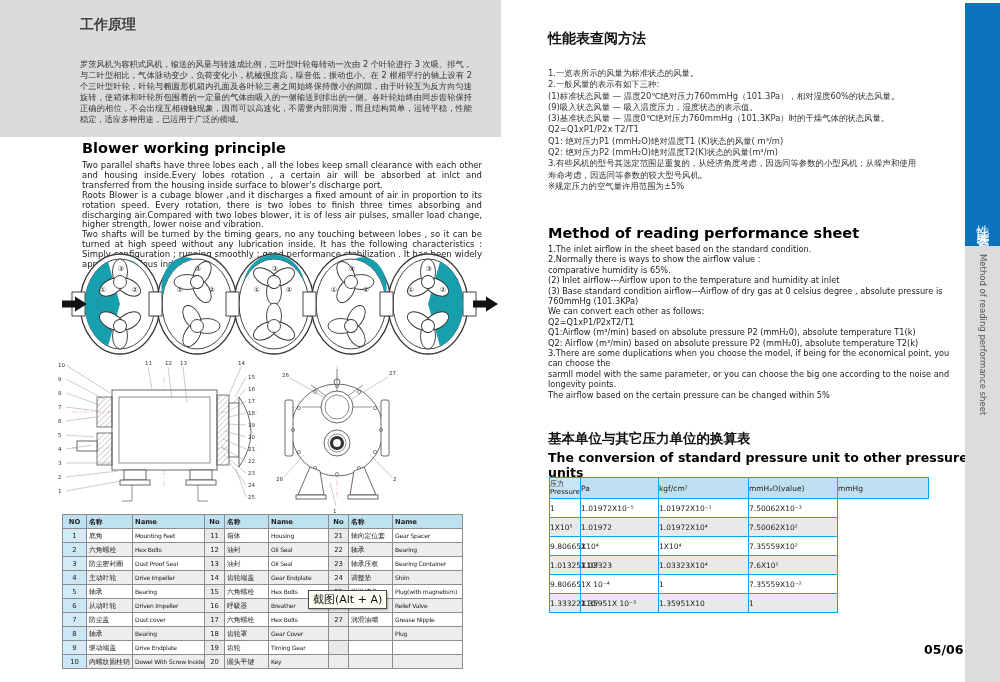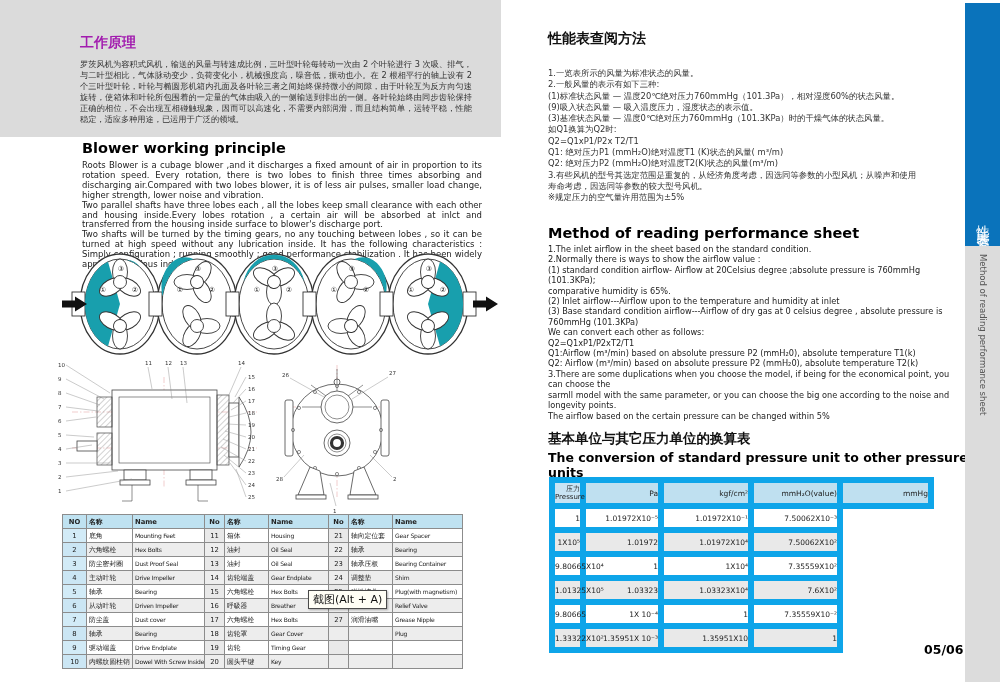--- a/index.html
+++ b/index.html
@@ -1,20 +1,20 @@
 <!DOCTYPE html>
 <html><head>
 <meta charset="utf-8">
 <style>
   html,body{margin:0;padding:0;background:#fff;}
   .page{position:relative;width:1000px;height:682px;background:#fff;overflow:hidden;
         font-family:"DejaVu Sans","Liberation Sans",sans-serif;color:#2b2b2b;}
   
   .intro-block{position:absolute;left:0;top:0;width:501px;height:137px;background:#dbdbdb;}
-  .cn-title{position:absolute;left:80px;top:34px;font-size:14px;font-weight:bold;color:#a21caf;}
+  .cn-title{position:absolute;left:80px;top:16px;font-size:14px;font-weight:bold;color:#404040;}
   .intro-body{position:absolute;left:80px;top:59px;width:392px;font-size:8.2px;line-height:11px;
               text-align:justify;color:#333;}
   .en-title{position:absolute;left:82px;top:140px;font-size:14.5px;font-weight:bold;color:#000;}
   .en-paras{position:absolute;left:82px;top:161px;width:400px;font-size:8.5px;line-height:9.9px;
             text-align:justify;color:#222;}
   .en-paras div{margin:0;}
   svg text{font-family:"DejaVu Sans",sans-serif;}
   .fig{position:absolute;}
   .teal{fill:#189fad;stroke:none;}
   .arr{fill:#111;}
@@ -39,21 +39,21 @@
   .tooltip{position:absolute;left:308px;top:590px;background:#fffef5;border:1.5px solid #4a4a4a;
            font-size:11px;color:#111;padding:0 4px;line-height:17px;z-index:9;box-shadow:1px 1px 2px rgba(0,0,0,.3);}
   
   .m-cn-title{position:absolute;left:548px;top:30px;font-size:14px;font-weight:bold;color:#111;}
   .m-cn-lines{position:absolute;left:548px;top:68px;width:400px;font-size:8.4px;line-height:11.3px;color:#333;}
   .m-en-title{position:absolute;left:548px;top:225px;font-size:14.5px;font-weight:bold;color:#000;}
   .m-en-lines{position:absolute;left:548px;top:244px;width:408px;font-size:8.2px;line-height:10.4px;color:#222;}
   .conv-cn{position:absolute;left:548px;top:430px;font-size:13.5px;font-weight:bold;color:#111;}
   .conv-en{position:absolute;left:548px;top:450px;font-size:12.5px;font-weight:bold;color:#000;}
   .conv{position:absolute;left:549px;top:477px;width:379px;font-size:7.5px;color:#222;}
-  .conv td,.conv th{border:6px solid #0ea5e9;text-align:right;padding:0;font-weight:normal;}
+  .conv td,.conv th{border:1px solid #0ea5e9;text-align:left;padding:0;font-weight:normal;}
   .conv thead th{background:#bfe0f0;height:20px;}
   .conv tbody td{height:18px;background:#fff;}
   .conv tbody tr:nth-child(even) td{background:#e9e9e9;}
   .plabel{background:#c9e4f4 !important;width:31px;font-size:7px;line-height:8.5px;}
   .plabel span{display:block;}
   .pgnum{position:absolute;left:924px;top:642px;font-size:12.5px;font-weight:600;color:#000;}
   
   .tab-blue{position:absolute;left:965px;top:3px;width:35px;height:243px;background:#0a73bb;
             display:flex;justify-content:center;align-items:flex-end;}
   .tab-blue span{writing-mode:vertical-rl;text-orientation:upright;color:#fff;font-size:13px;
@@ -66,22 +66,22 @@
 
 <div class="page">
 
   <div class="intro-block"></div>
   <div class="cn-title">工作原理</div>
   <div class="intro-body">罗茨风机为容积式风机，输送的风量与转速成比例，三叶型叶轮每转动一次由 2 个叶轮进行 3 次吸、排气，与二叶型相比，气体脉动变少，负荷变化小，机械强度高，噪音低，振动也小。在 2 根相平行的轴上设有 2 个三叶型叶轮，叶轮与椭圆形机箱内孔面及各叶轮三者之间始终保持微小的间隙，由于叶轮互为反方向匀速旋转，使箱体和叶轮所包围着的一定量的气体由吸入的一侧输送到排出的一侧。各叶轮始终由同步齿轮保持正确的相位，不会出现互相碰触现象，因而可以高速化，不需要内部润滑，而且结构简单，运转平稳，性能稳定，适应多种用途，已运用于广泛的领域。</div>
 
   <div class="en-title">Blower working principle</div>
   <div class="en-paras">
 
-  <div>Roots Blower is a cubage blower ,and it discharges a fixed amount of air in proportion to its rotation speed. Every rotation, there is two lobes to finish three times absorbing and discharging air.Compared with two lobes blower, it is of less air pulses, smaller load change, higher strength, lower noise and vibration.</div>
-      <div>Two parallel shafts have three lobes each , all the lobes keep small clearance with each other and housing inside.Every lobes rotation , a certain air will be absorbed at inlct and transferred from the housing inside surface to blower's discharge port.</div>
+  <div>Two parallel shafts have three lobes each , all the lobes keep small clearance with each other and housing inside.Every lobes rotation , a certain air will be absorbed at inlct and transferred from the housing inside surface to blower's discharge port.</div>
+      <div>Roots Blower is a cubage blower ,and it discharges a fixed amount of air in proportion to its rotation speed. Every rotation, there is two lobes to finish three times absorbing and discharging air.Compared with two lobes blower, it is of less air pulses, smaller load change, higher strength, lower noise and vibration.</div>
       <div>Two shafts will be turned by the timing gears, no any touching between lobes , so it can be turned at high speed without any lubrication inside. It has the following characteristics : Simply configuration ; running smoothly ; good performance stabilization . It has been widely applied in various industries.</div>
     </div>
 
   <svg class="fig" style="left:58px;top:250px;" width="455" height="112" viewBox="0 0 455 112">
     <defs>
       <g id="hsg">
         <ellipse rx="40" ry="50" fill="#fff" stroke="#333" stroke-width="1.3"></ellipse>
         <ellipse rx="35" ry="45" fill="none" stroke="#333" stroke-width="0.9"></ellipse>
         <rect x="-48" y="-12" width="13" height="24" fill="#fff" stroke="#333" stroke-width="0.9"></rect>
         <rect x="35" y="-12" width="13" height="24" fill="#fff" stroke="#333" stroke-width="0.9"></rect>
@@ -418,35 +418,33 @@
   <div class="tooltip">截图(Alt + A)</div>
 
   <div class="m-cn-title">性能表查阅方法</div>
   <div class="m-cn-lines">
 
   <div>1.一览表所示的风量为标准状态的风量。</div>
       <div>2.一般风量的表示有如下三种:</div>
       <div>(1)标准状态风量 — 温度20℃绝对压力760mmHg（101.3Pa），相对湿度60%的状态风量。</div>
       <div>(9)吸入状态风量 — 吸入温度压力，湿度状态的表示值。</div>
       <div>(3)基准状态风量 — 温度0℃绝对压力760mmHg（101.3KPa）时的干燥气体的状态风量。</div>
-      <div>如Q1换算为Q2时:</div>
       <div>Q2=Q1xP1/P2x T2/T1</div>
       <div>Q1: 绝对压力P1 (mmH₂O)绝对温度T1 (K)状态的风量( m³/m)</div>
       <div>Q2: 绝对压力P2 (mmH₂O)绝对温度T2(K)状态的风量(m³/m)</div>
       <div>3.有些风机的型号其选定范围是重复的，从经济角度考虑，因选同等参数的小型风机；从噪声和使用</div>
       <div>寿命考虑，因选同等参数的较大型号风机。</div>
       <div>※规定压力的空气量许用范围为±5%</div>
     </div>
 
   <div class="m-en-title">Method of reading performance sheet</div>
   <div class="m-en-lines">
 
   <div>1.The inlet airflow in the sheet based on the standard condition.</div>
       <div>2.Normally there is ways to show the airflow value :</div>
-      <div>(1) standard condition airflow- Airflow at 20Celsius degree ;absolute pressure is 760mmHg (101.3KPa);</div>
       <div>comparative humidity is 65%.</div>
       <div>(2) Inlet airflow---Airflow upon to the temperature and humidity at inlet</div>
       <div>(3) Base standard condition airflow---Airflow of dry gas at 0 celsius degree , absolute pressure is 760mmHg (101.3KPa)</div>
       <div>We can convert each other as follows:</div>
       <div>Q2=Q1xP1/P2xT2/T1</div>
       <div>Q1:Airflow (m³/min) based on absolute pressure P2 (mmH₂0), absolute temperature T1(k)</div>
       <div>Q2: Airflow (m³/min) based on absolute pressure P2 (mmH₂0), absolute temperature T2(k)</div>
       <div>3.There are some duplications when you choose the model, if being for the economical point, you can choose the</div>
       <div>sarmll model with the same parameter, or you can choose the big one according to the noise and longevity points.</div>
       <div>The airflow based on the certain pressure can be changed within 5%</div>

